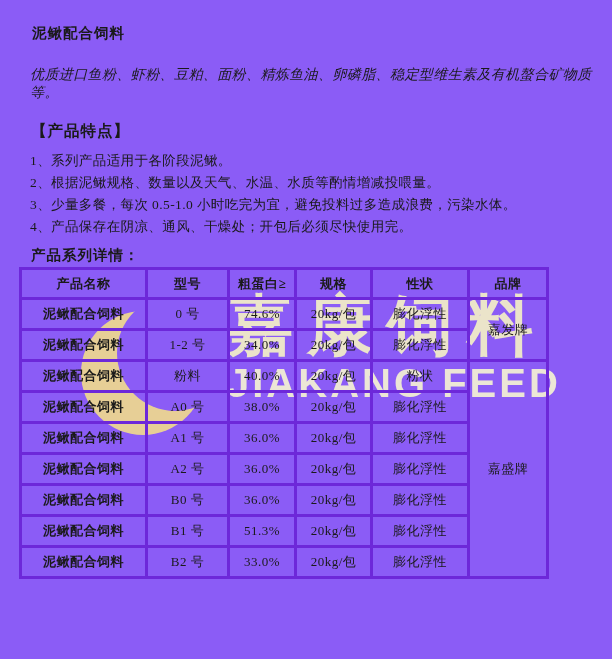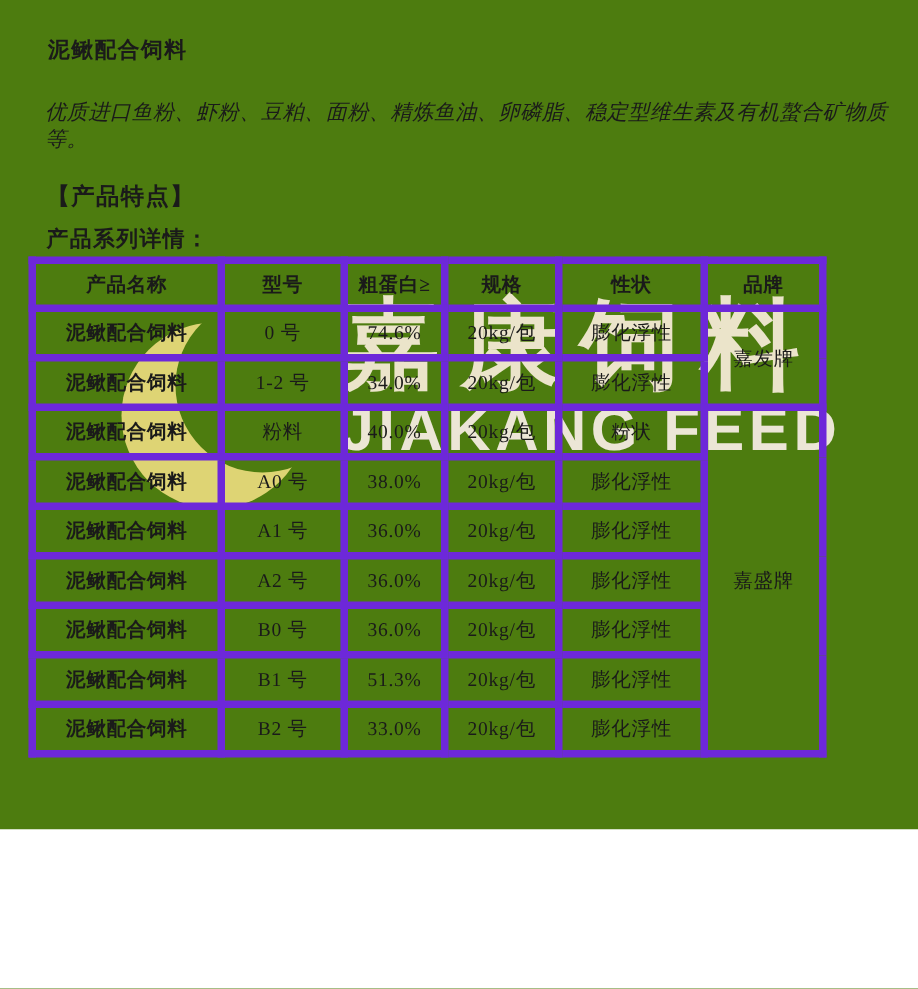--- a/index.html
+++ b/index.html
@@ -1,19 +1,19 @@
 <!DOCTYPE html>
 <html><head>
 <meta charset="utf-8">
 <style>
   html,body{margin:0;padding:0;background:#ffffff;}
   .page{
     position:relative;
-    width:612px;height:553px;
-    background:#4d7c0f;
+    width:612px;height:659px;
+    background:#8b5cf6;
     overflow:hidden;
     font-family:"Liberation Serif","DejaVu Serif",serif;
     color:#1a1a1a;
   }
   .doc-title{
     margin:24px 0 0 32px;
     font-size:14.5px;font-weight:bold;
     letter-spacing:1px;
   }
   .bracket-heading{
@@ -73,21 +73,21 @@
   }
   table.product-table{
     position:relative;z-index:1;
     border-collapse:collapse;
     table-layout:fixed;
     width:527px;
     background:transparent;
     font-size:13px;
   }
   .product-table th,.product-table td{
-    border:5px solid #6d28d9;
+    border:3px solid #6d28d9;
     text-align:center;
     vertical-align:middle;
     padding:0 2px;
     font-weight:normal;
     background:transparent;
     letter-spacing:0.5px;
   }
   .product-table th{height:27px;font-weight:bold;}
   .product-table td{height:28px;}
   .product-table td.cell-name{font-weight:bold;}
@@ -98,20 +98,26 @@
 <body>
 
 <div class="page">
 
   <div class="doc-title">泥鳅配合饲料</div>
 
   <div class="body-text">优质进口鱼粉、虾粉、豆粕、面粉、精炼鱼油、卵磷脂、稳定型维生素及有机螯合矿物质等。</div>
 
   <div class="bracket-heading">【产品特点】</div>
 
+  <ul class="plain-list">
+    <li>1、系列产品适用于各阶段泥鳅。</li>
+    <li>2、根据泥鳅规格、数量以及天气、水温、水质等酌情增减投喂量。</li>
+    <li>3、少量多餐，每次 0.5-1.0 小时吃完为宜，避免投料过多造成浪费，污染水体。</li>
+    <li>4、产品保存在阴凉、通风、干燥处；开包后必须尽快使用完。</li>
+  </ul>
 
   <div class="table-heading">产品系列详情：</div>
 
   <div class="table-wrap">
 
     <div class="watermark">
       <svg class="wm-crescent" width="134" height="142" viewBox="0 0 134 142">
         <defs>
           <mask id="cres">
             <rect x="0" y="0" width="134" height="142" fill="#fff"></rect>

